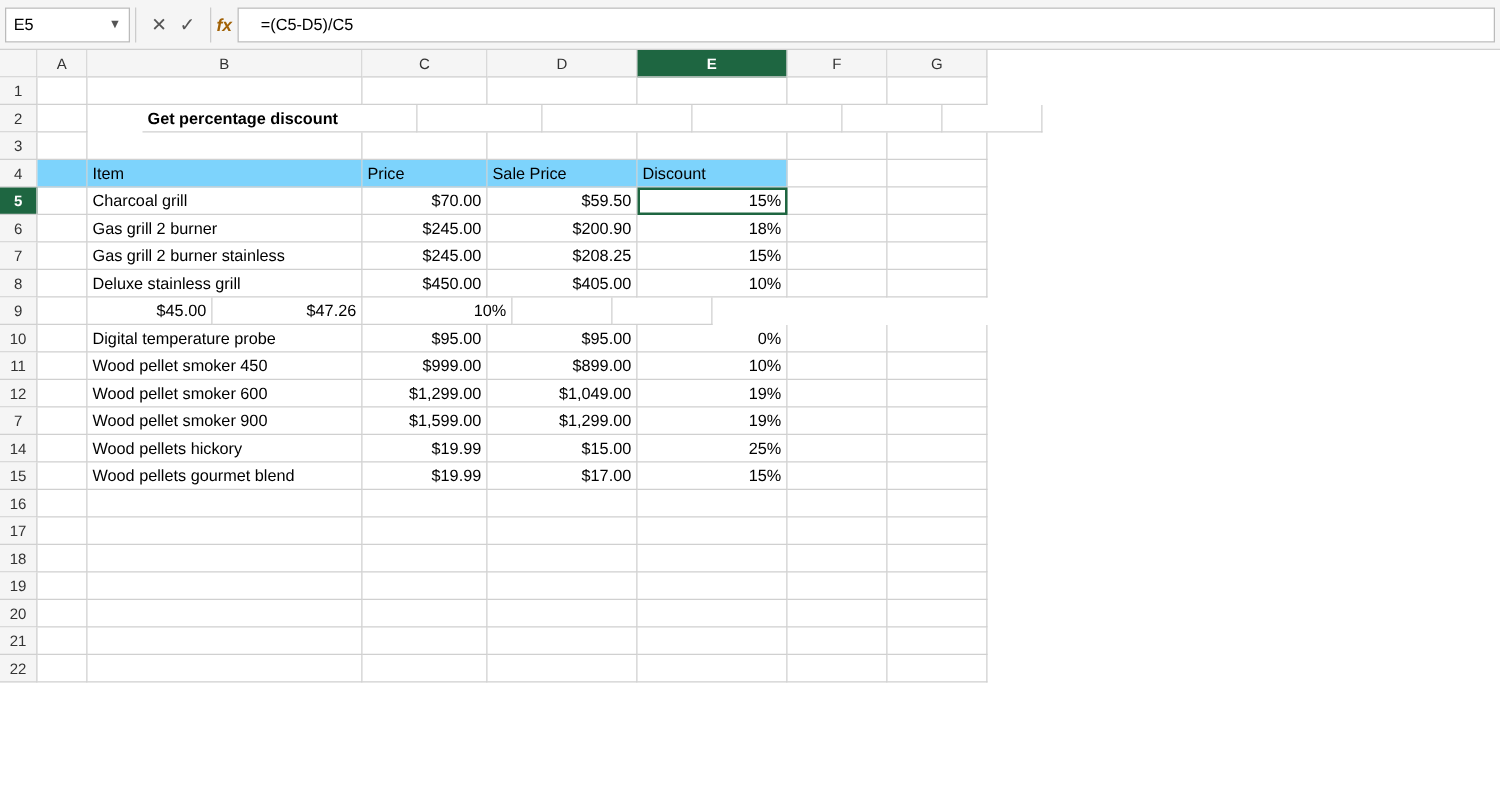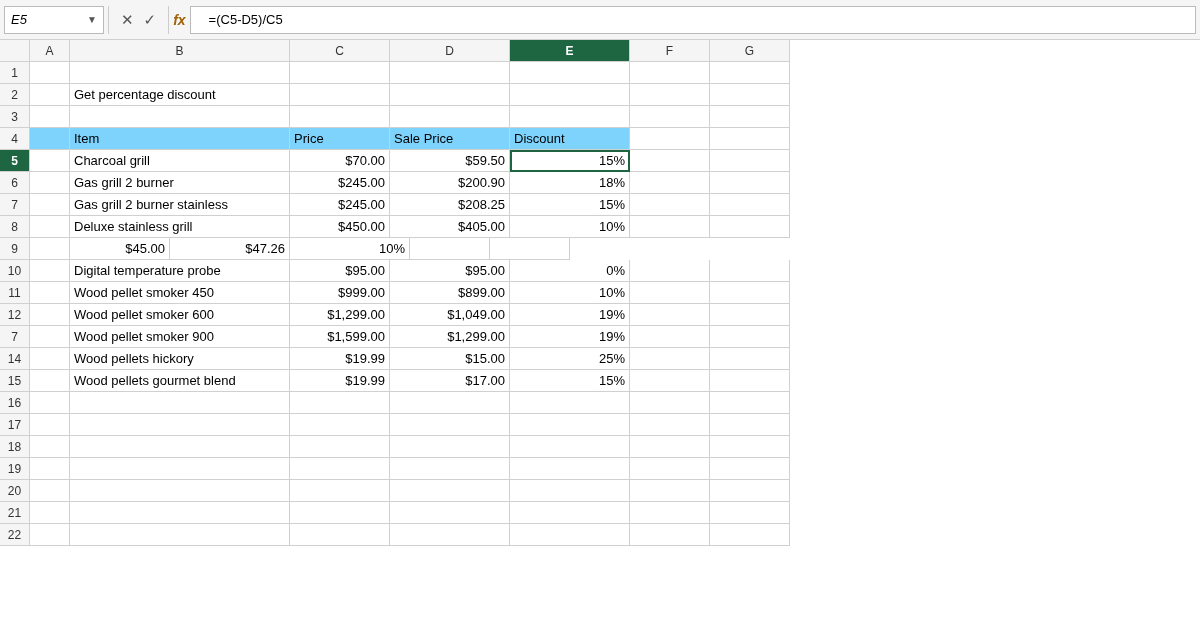--- a/index.html
+++ b/index.html
@@ -26,21 +26,20 @@
       width: 100px;
       height: 28px;
       border: 1px solid #bbb;
       display: flex;
       align-items: center;
       padding: 0 6px;
       background: white;
       font-size: 13px;
       gap: 22px;
       flex-shrink: 0;
-      font-style: italic;
     }
     .cell-ref-text {
       flex: 1;
     }
     .cell-ref-dropdown {
       font-size: 10px;
       color: #555;
     }
     .formula-divider {
       width: 1px;
@@ -170,21 +169,22 @@
     .cell-e { width: 120px; justify-content: flex-end; }
     .cell-f { width: 80px; }
     .cell-g { width: 80px; }
 
     .cell-b.header-cell, .cell-c.header-cell, .cell-d.header-cell, .cell-e.header-cell {
       justify-content: flex-start;
     }
 
     
     .title-cell {
-      font-weight: normal;
+      font-weight: bold;
+      margin-left: 44px;
     }
   </style>
 </head>
 <body>
 
 <div class="formula-bar">
   <div class="cell-ref-box">
     <span class="cell-ref-text">E5</span>
     <span class="cell-ref-dropdown">▼</span>
   </div>

